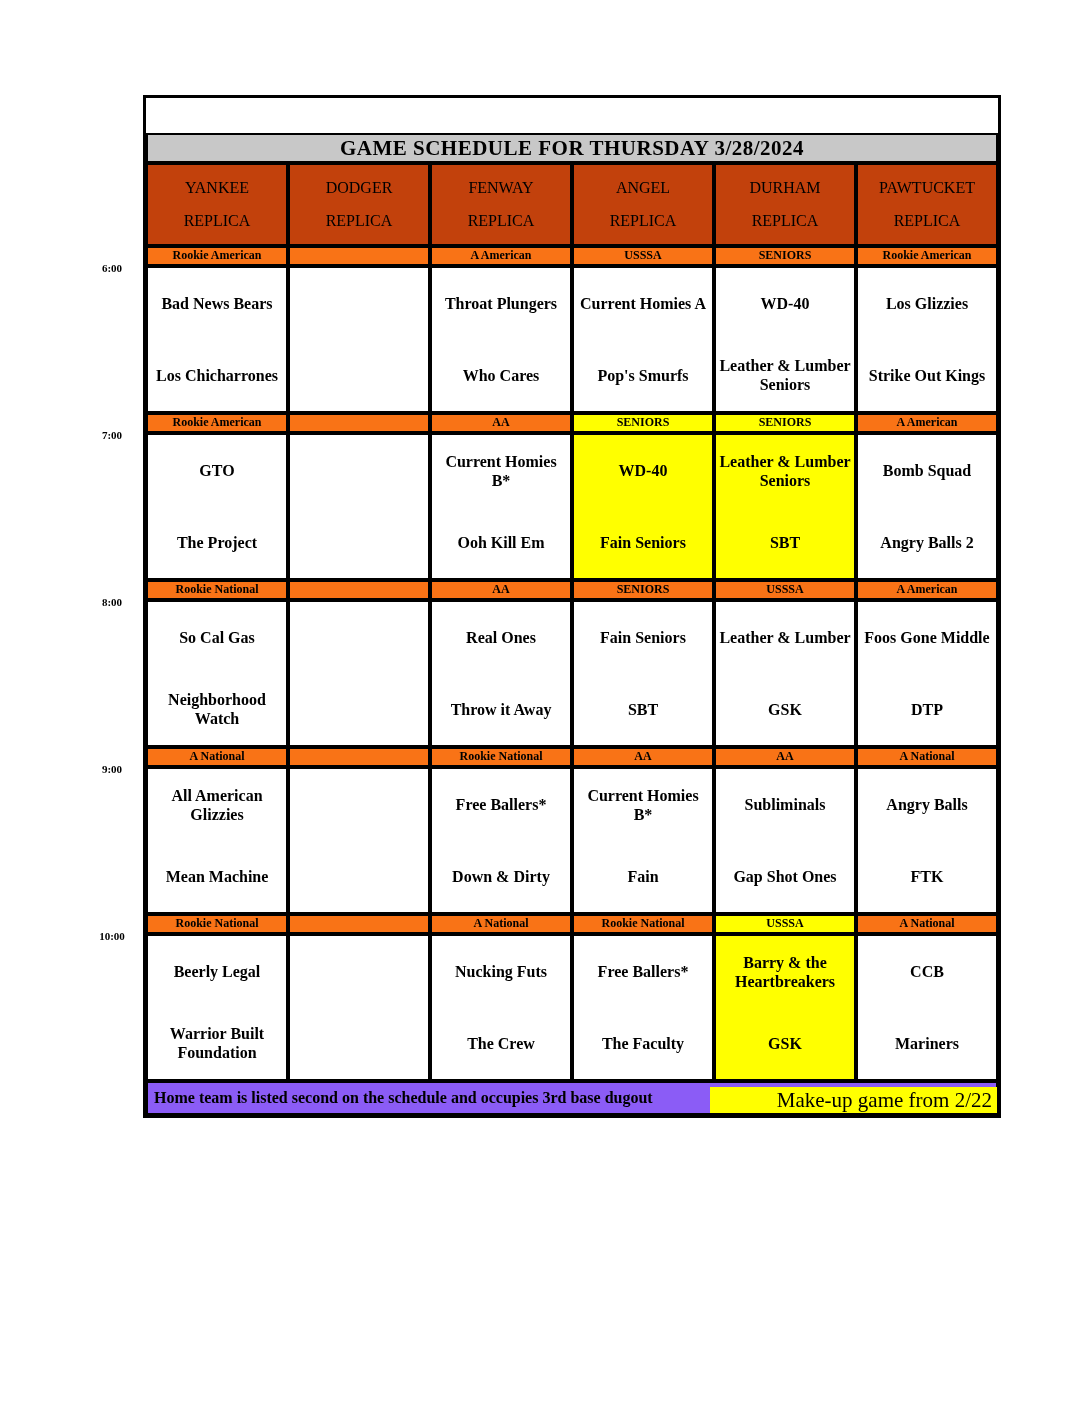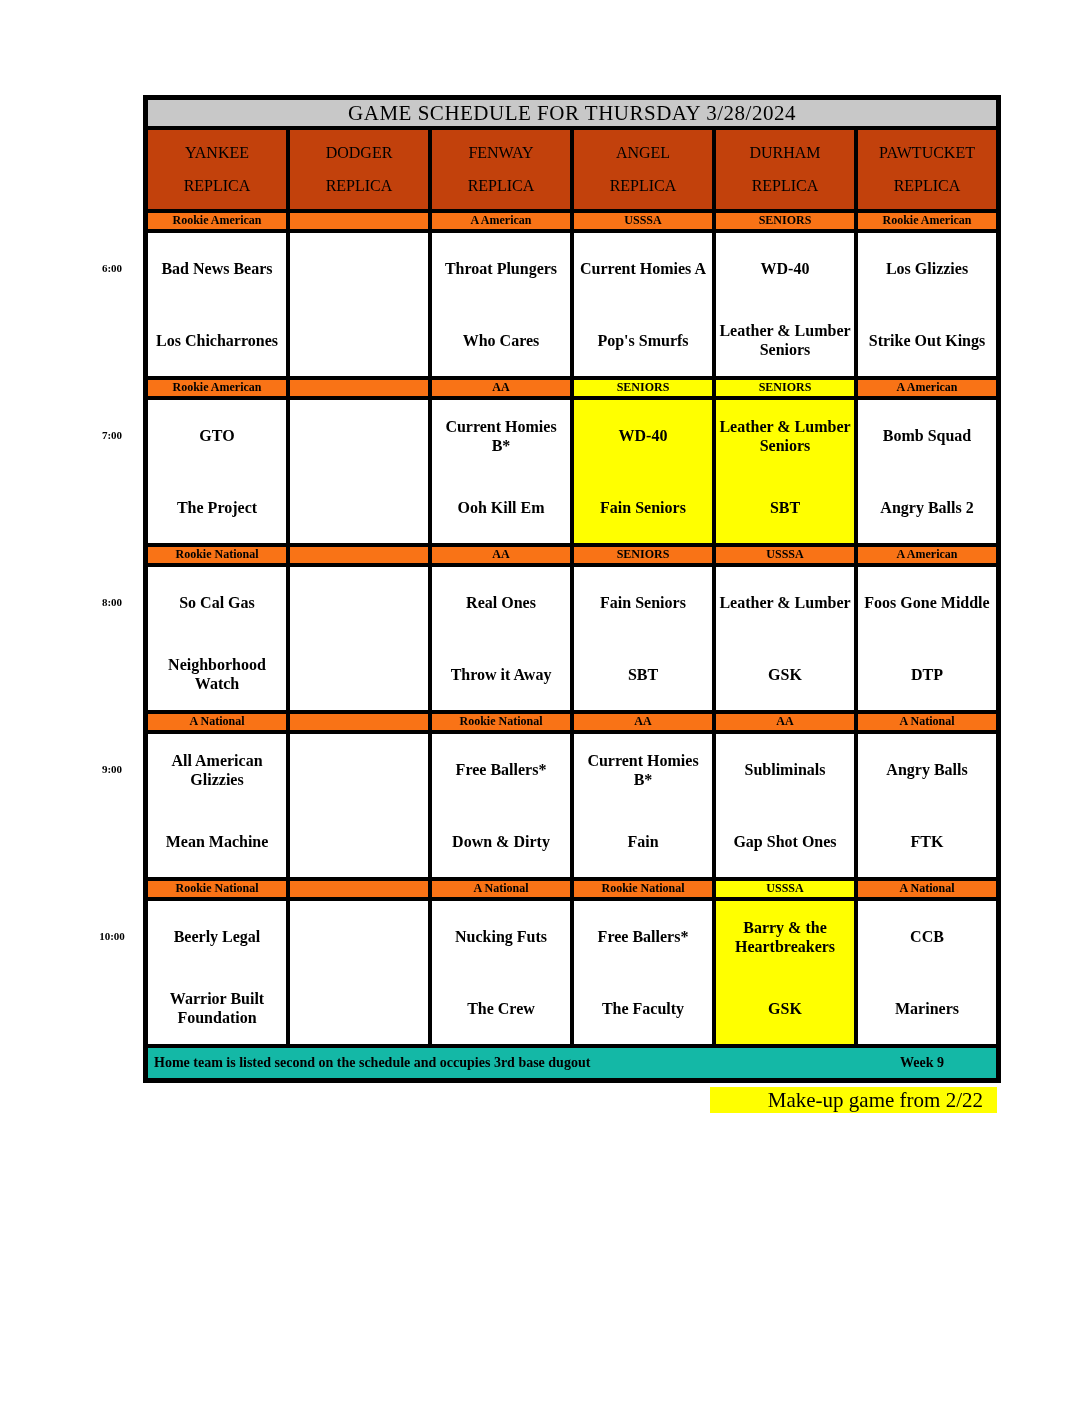--- a/index.html
+++ b/index.html
@@ -12,57 +12,57 @@
   .tbl {
     position: absolute; left: 143px; top: 95px; width: 858px;
     border: 3px solid #000; background: #fff;
   }
   .row { display: grid; grid-template-columns: repeat(6, 142px); }
   .cell { border: 2px solid #000; overflow: hidden; }
 
   .title-cell {
     border: 2px solid #000; background: #c8c8c8; height: 30px;
     display: flex; align-items: center; justify-content: center;
-    font-weight: normal; font-size: 21px; letter-spacing: 0.5px;
+    font-weight: bold; font-size: 21px; letter-spacing: 0.5px; margin-top: 35px;
   }
   .hdr {
     background: #c2410c; height: 83px;
     display: flex; flex-direction: column; align-items: center; justify-content: center;
     gap: 15px; font-weight: normal; font-size: 16px; text-align: center;
   }
   .lg {
     background: #f97316; height: 20px; font-weight: bold; font-size: 12px;
     text-align: center; line-height: 15px;
   }
   .gm { background: #ffffff; height: 147px; display: flex; flex-direction: column; }
   .team {
     flex: 1; display: flex; align-items: center; justify-content: center;
     text-align: center; font-weight: bold; font-size: 16px; line-height: 1.2;
     padding: 0 3px;
   }
   [data-hl="true"] { background: #ffff00; }
 
   .footer-row {
-    border: 2px solid #000; background: #14b8a6; height: 34px;
+    border: 2px solid #000; background: #8b5cf6; height: 34px;
     display: flex; align-items: center; justify-content: space-between;
-    font-weight: bold; font-size: 14px;
+    font-weight: bold; font-size: 16px;
   }
   .footer-note { padding-left: 6px; }
   .week { padding-right: 52px; }
 
   .time {
     position: absolute; left: 95px; width: 34px; height: 14px;
     text-align: center; font-weight: bold; font-size: 11px; line-height: 14px;
   }
   .t0 { top: 261px; } .t1 { top: 428px; } .t2 { top: 595px; } .t3 { top: 762px; } .t4 { top: 929px; }
 
   .makeup {
     position: absolute; left: 710px; top: 1087px; width: 287px; height: 26px;
     background: #ffff00; font-size: 21px; line-height: 26px;
-    text-align: right; padding-right: 14px;
+    text-align: right; padding-right: 5px;
   }
 </style>
 </head>
 <body>
 
 <div class="page">
 
   <span class="time t0">6:00</span>
   <span class="time t1">7:00</span>
   <span class="time t2">8:00</span>

